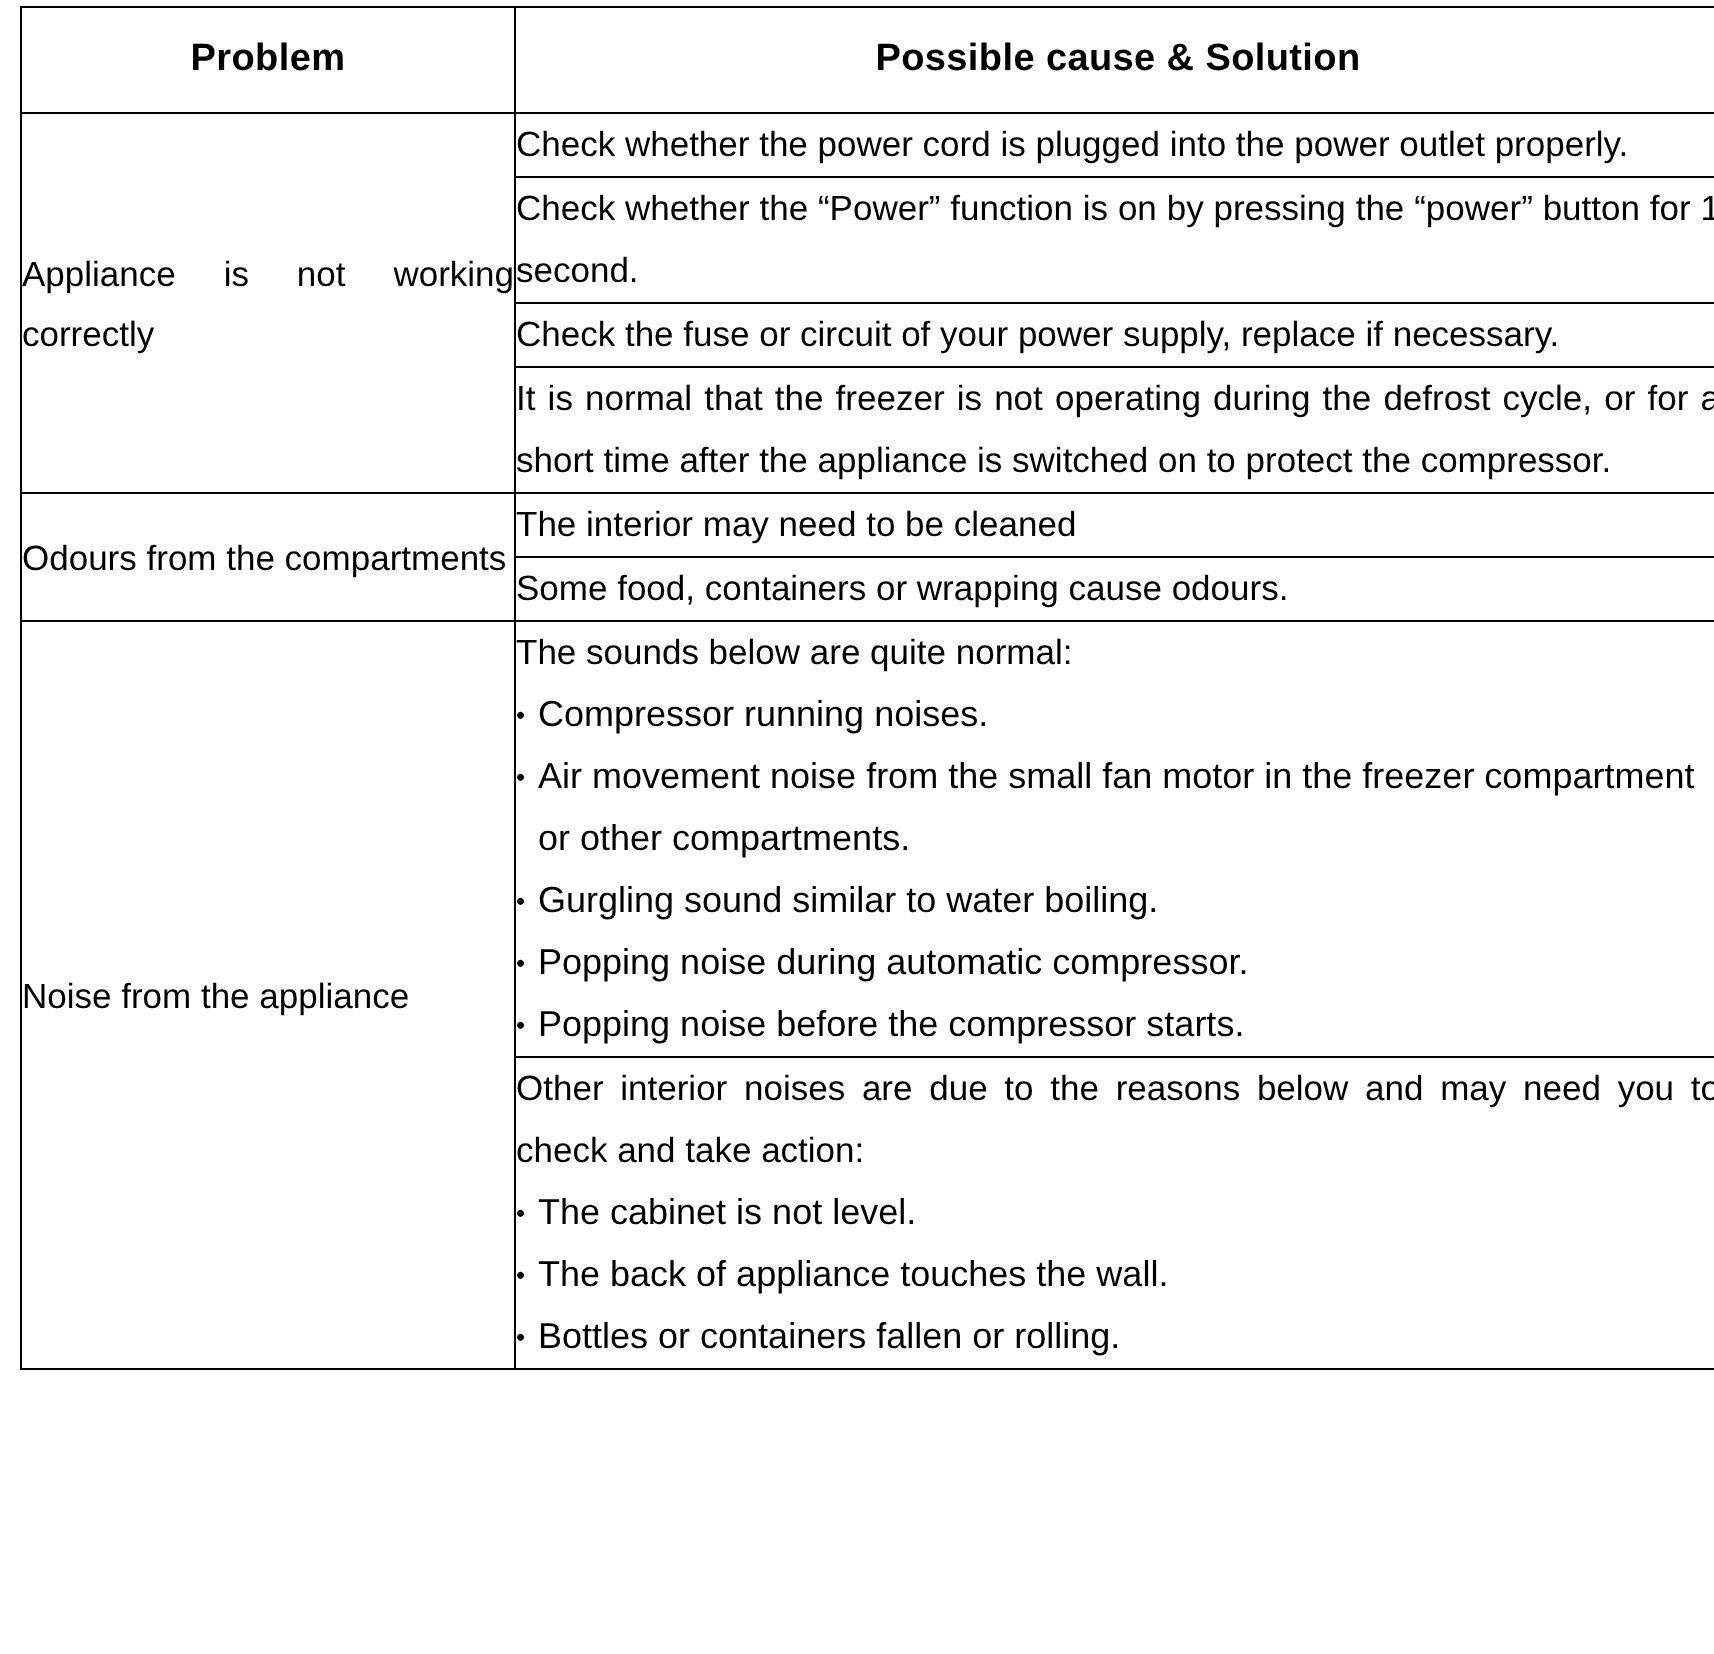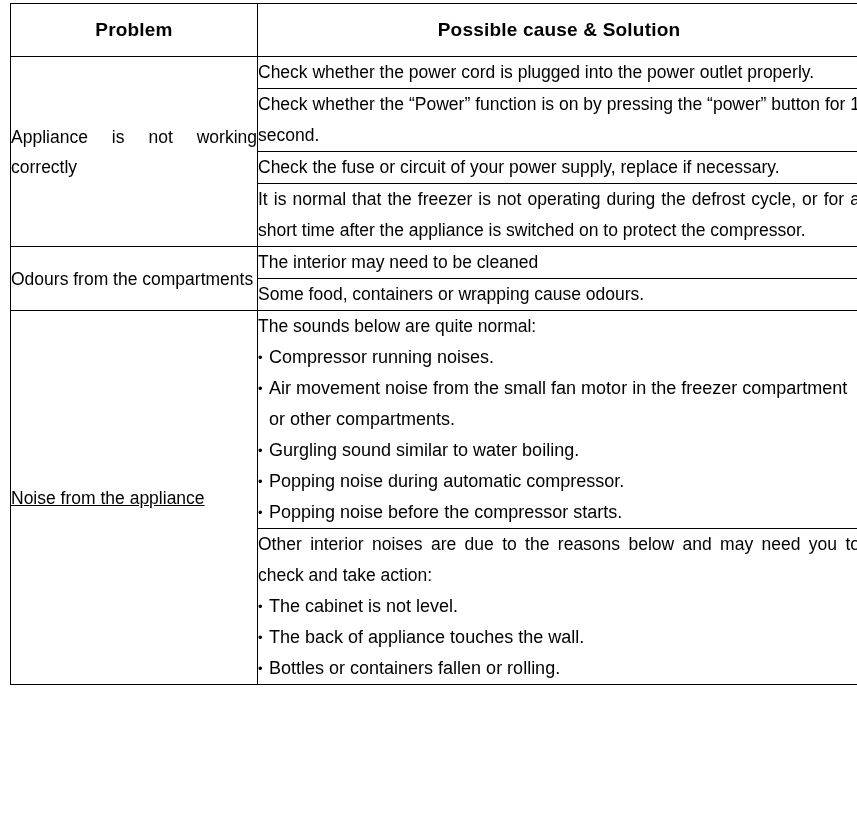--- a/index.html
+++ b/index.html
@@ -59,21 +59,20 @@
   }
   .problem-text {
     font-size: 17.5px;
     line-height: 30px;
     text-align: justify;
     text-align-last: left;
     text-justify: inter-word;
   }
   .problem-text.single-line {
     text-align: right;
-    text-decoration: underline;
   }
 
   
   .solution-cell {
     padding: 7px 9px 8px 9px;
   }
   .solution-text {
     font-size: 17.5px;
     line-height: 31px;
     text-align: justify;

